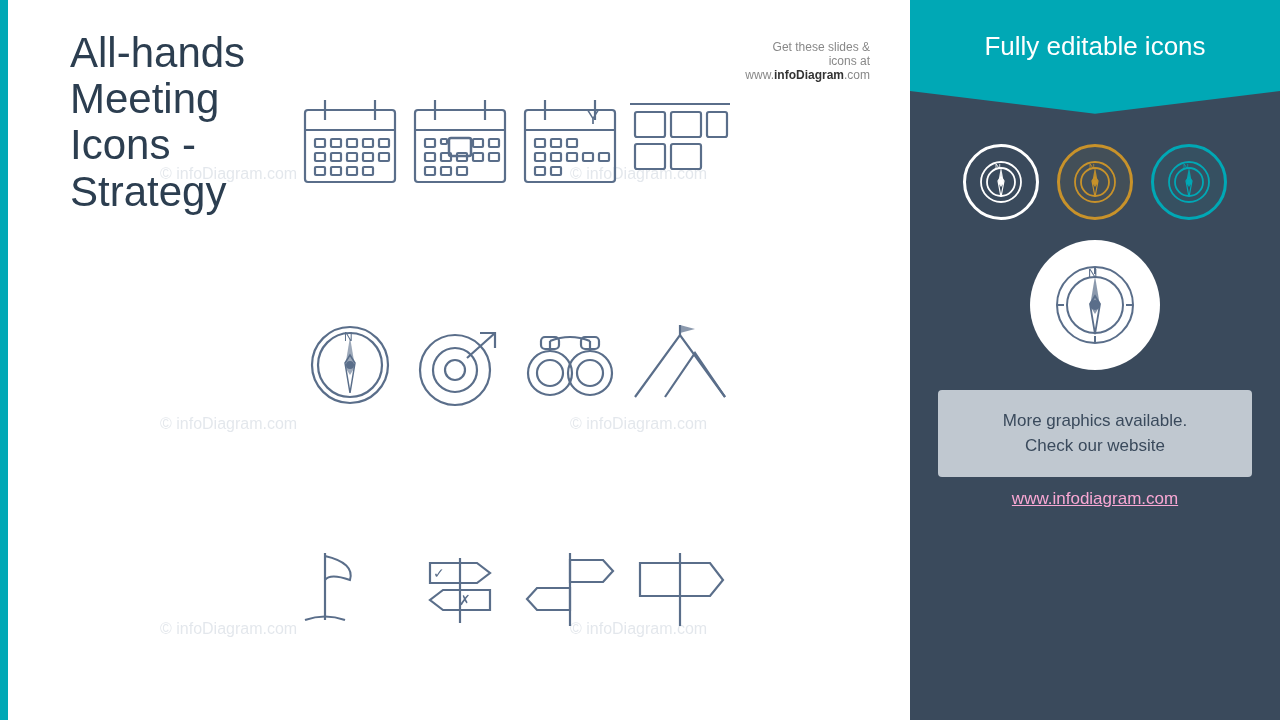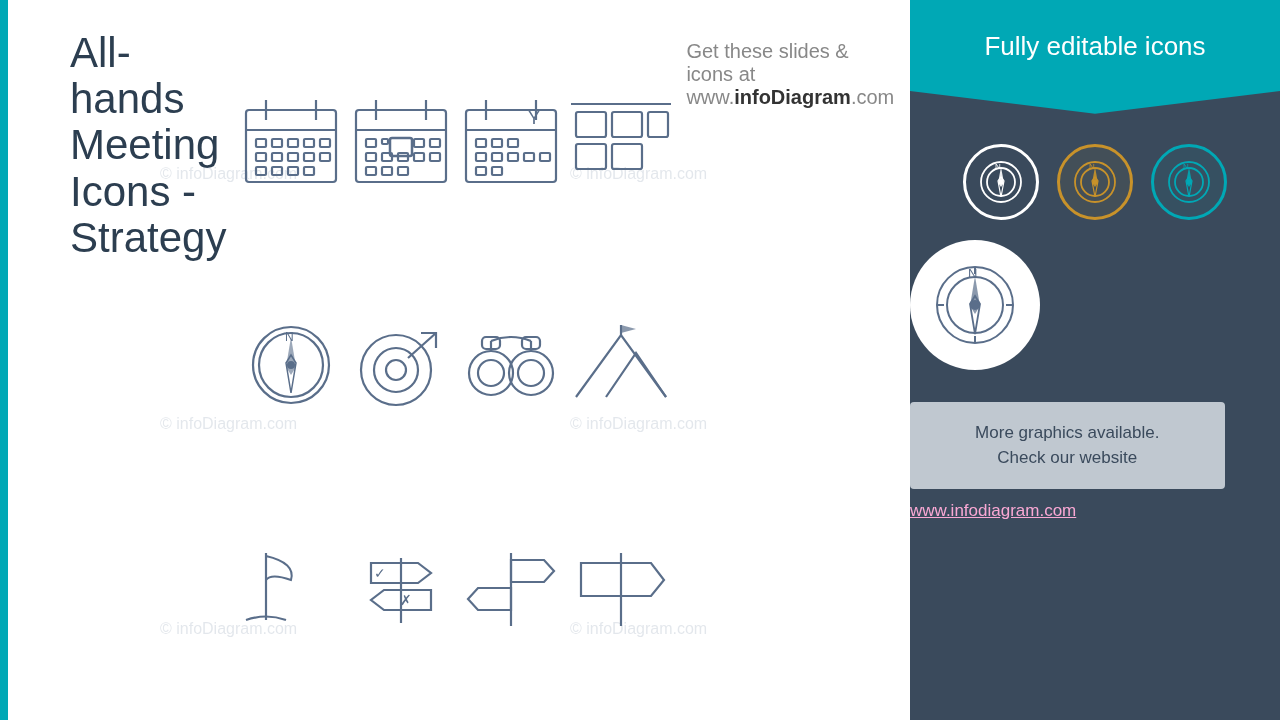--- a/index.html
+++ b/index.html
@@ -56,37 +56,38 @@
     }
 
     .icon-cell {
       display: flex;
       align-items: center;
       justify-content: center;
     }
 
     
     .footer-text {
-      font-size: 20px;
+      font-size: 12px;
       color: #888;
-      text-align: left;
+      text-align: right;
       padding: 10px 0 5px;
     }
     .footer-text strong {
       font-weight: 700;
       color: #333;
     }
 
     
     .right-panel {
       width: 370px;
       height: 720px;
       background: #3a4a5c;
       display: flex;
       flex-direction: column;
+      align-items: center;
       position: relative;
     }
 
     .teal-header {
       width: 100%;
       background: #00a8b5;
       padding: 30px 20px 20px;
       text-align: center;
       clip-path: polygon(0 0, 100% 0, 100% 80%, 50% 100%, 0 80%);
       padding-bottom: 50px;
@@ -132,21 +133,21 @@
       width: 130px;
       height: 130px;
       border-radius: 50%;
       background: #ffffff;
       display: flex;
       align-items: center;
       justify-content: center;
     }
 
     .more-graphics-box {
-      margin-top: 32px;
+      margin-top: 20px;
       background: #c0c8d0;
       border-radius: 4px;
       padding: 18px 30px;
       text-align: center;
       width: 85%;
     }
     .more-graphics-text {
       font-size: 17px;
       color: #3a4a5c;
       line-height: 1.5;

